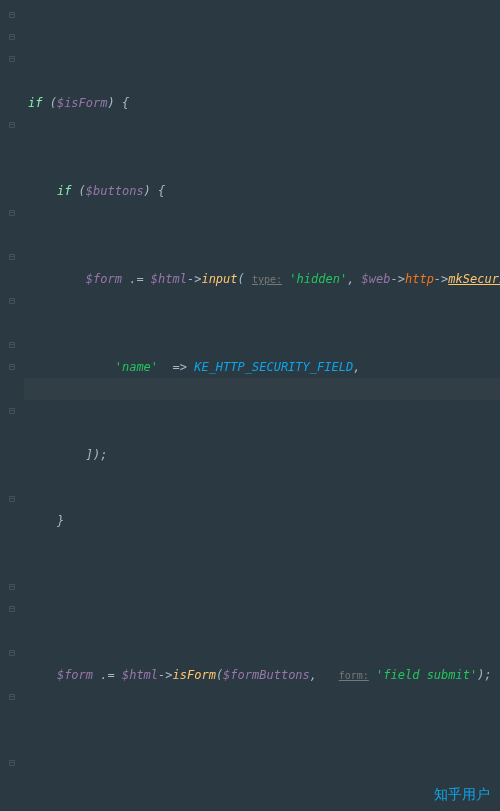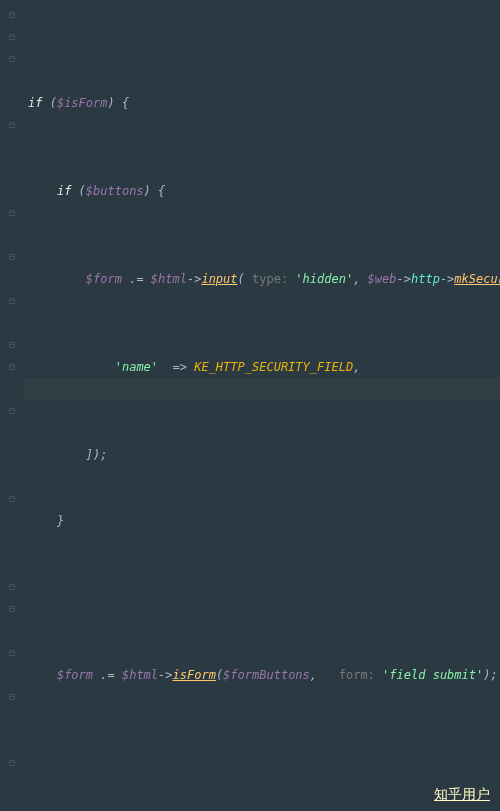--- a/index.html
+++ b/index.html
@@ -46,38 +46,37 @@
     font-style: italic;
   }
   .hl-line {
     background: #323e46;
     position: absolute;
     left: 0; right: 0;
     height: 22px;
     z-index: 0;
   }
   .line > span { position: relative; z-index: 1; }
-  .kw { color: #e5e5e5; }
+  .kw { color: #86efac; }
   .var { color: #9876aa; margin-top: 20px; }
-  .fn { color: #ffc66d; text-decoration: underline; }
-  .str { color: #86efac; }
-  .const { color: #eab308; font-style: italic; }
-  .paramhint { color: #787878; font-style: normal; font-size: 12px; }
-  .fn2 { color: #5eead4; }
+  .fn { color: #ffc66d; }
+  .str { color: #22c55e; }
+  .const { color: #0ea5e9; font-style: italic; }
+  .paramhint { color: #787878; font-style: normal; font-size: 10px; text-decoration: underline; }
+  .fn2 { color: #f97316; }
   .underl { text-decoration: underline; }
   .watermark {
     position: absolute;
     bottom: 6px;
     right: 10px;
-    color: #fef9c3;
+    color: #0ea5e9;
     font-family: sans-serif;
     font-size: 14px;
     z-index: 5;
     font-style: normal;
-    text-decoration: underline;
   }
 </style>
 </head>
 <body>
 
 <div class="editor">
   <div class="gutter">
     <div class="fold">⊟</div>
     <div class="fold">⊟</div>
     <div class="fold">⊟</div>

